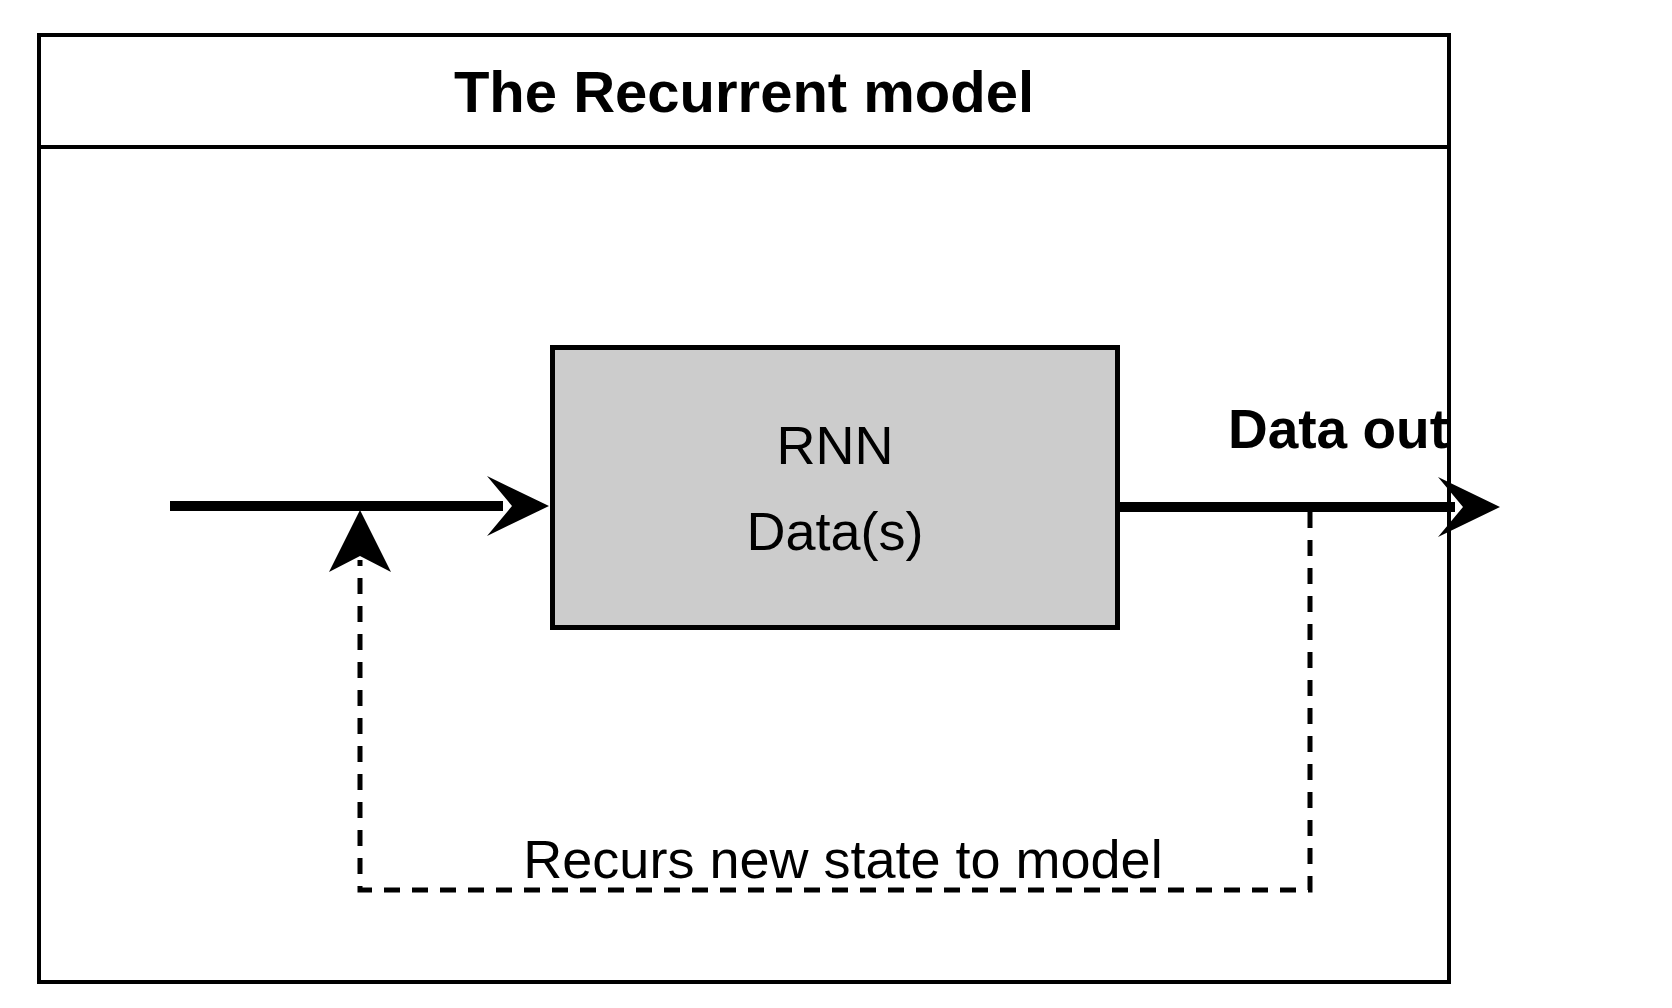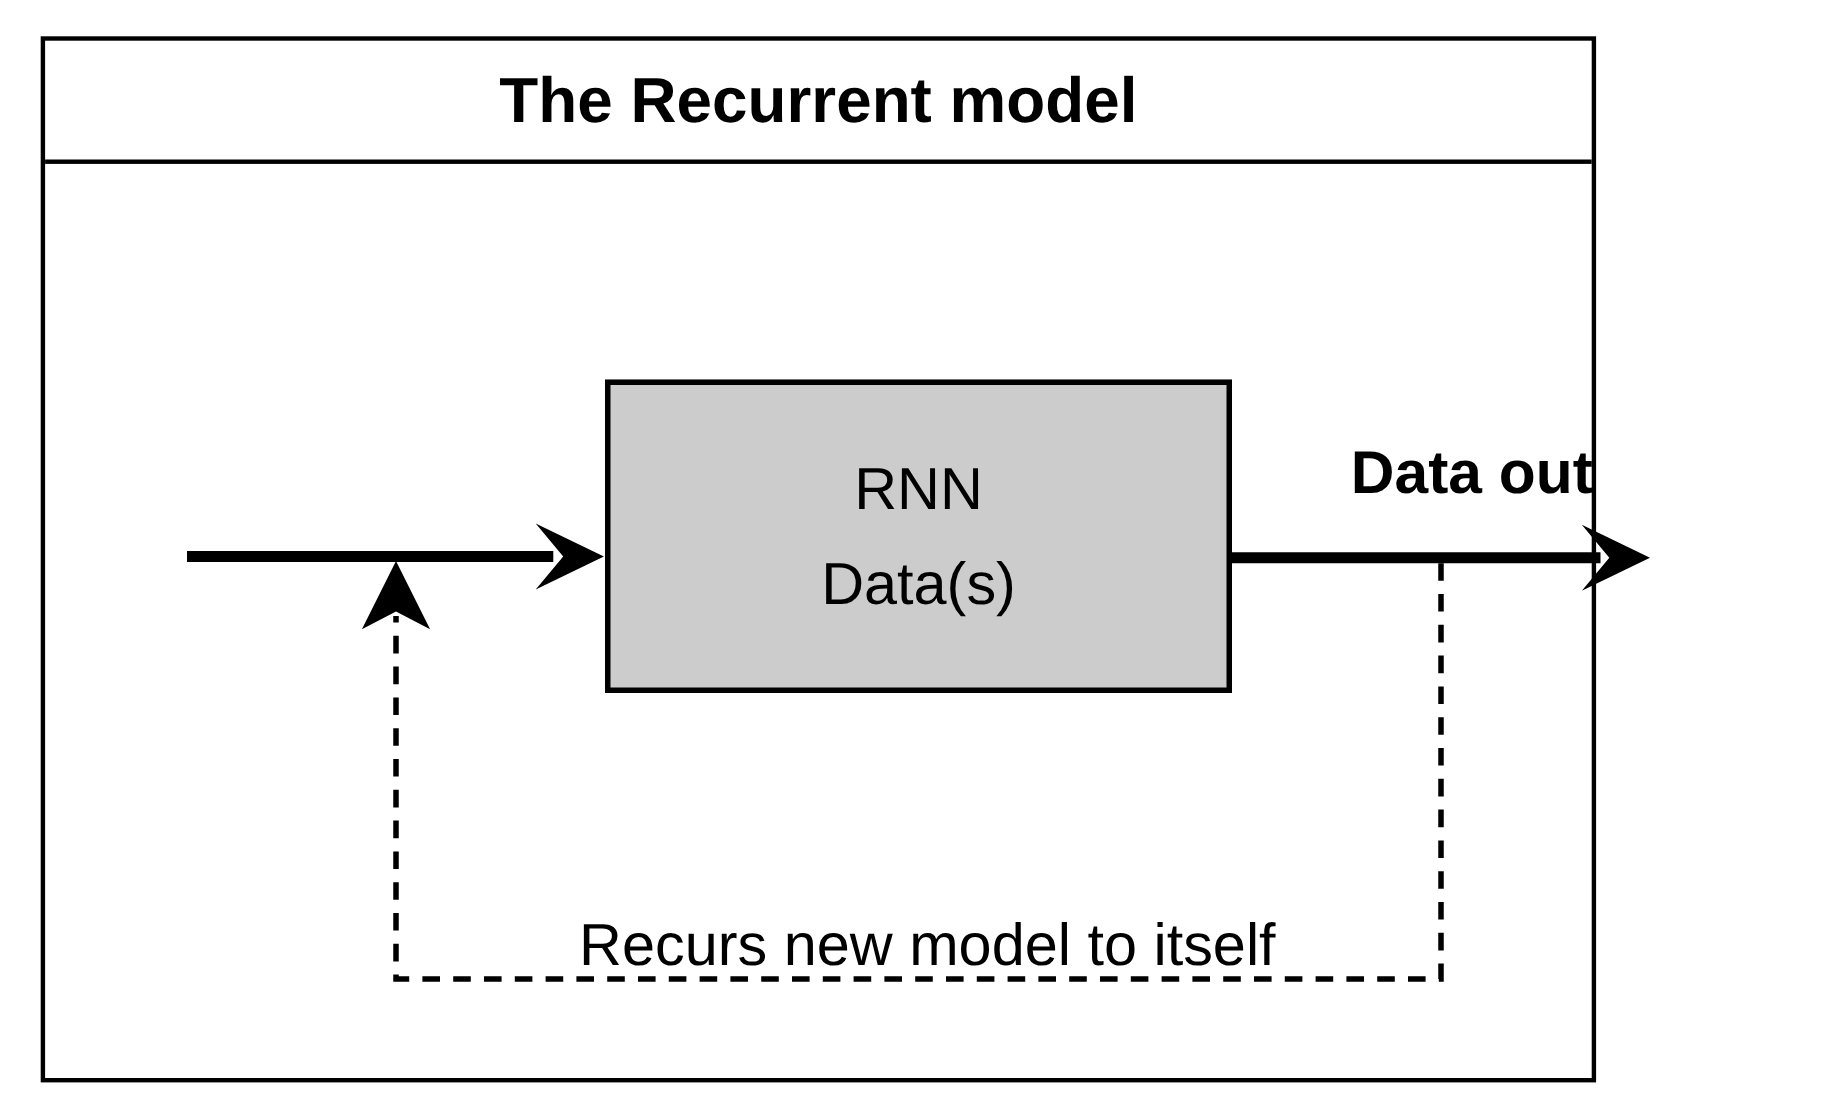--- a/index.html
+++ b/index.html
@@ -119,15 +119,15 @@
   </svg>
 
   <div class="rnn-box">
     <span class="box-line">RNN</span>
     <span class="box-line">Data(s)</span>
   </div>
 
 
   <div class="flow-label label-data-out">Data out</div>
 
-  <div class="feedback-label">Recurs new model to itself</div>
+  <div class="feedback-label">Recurs new state to model</div>
 
 </div>
 
 </body></html>

